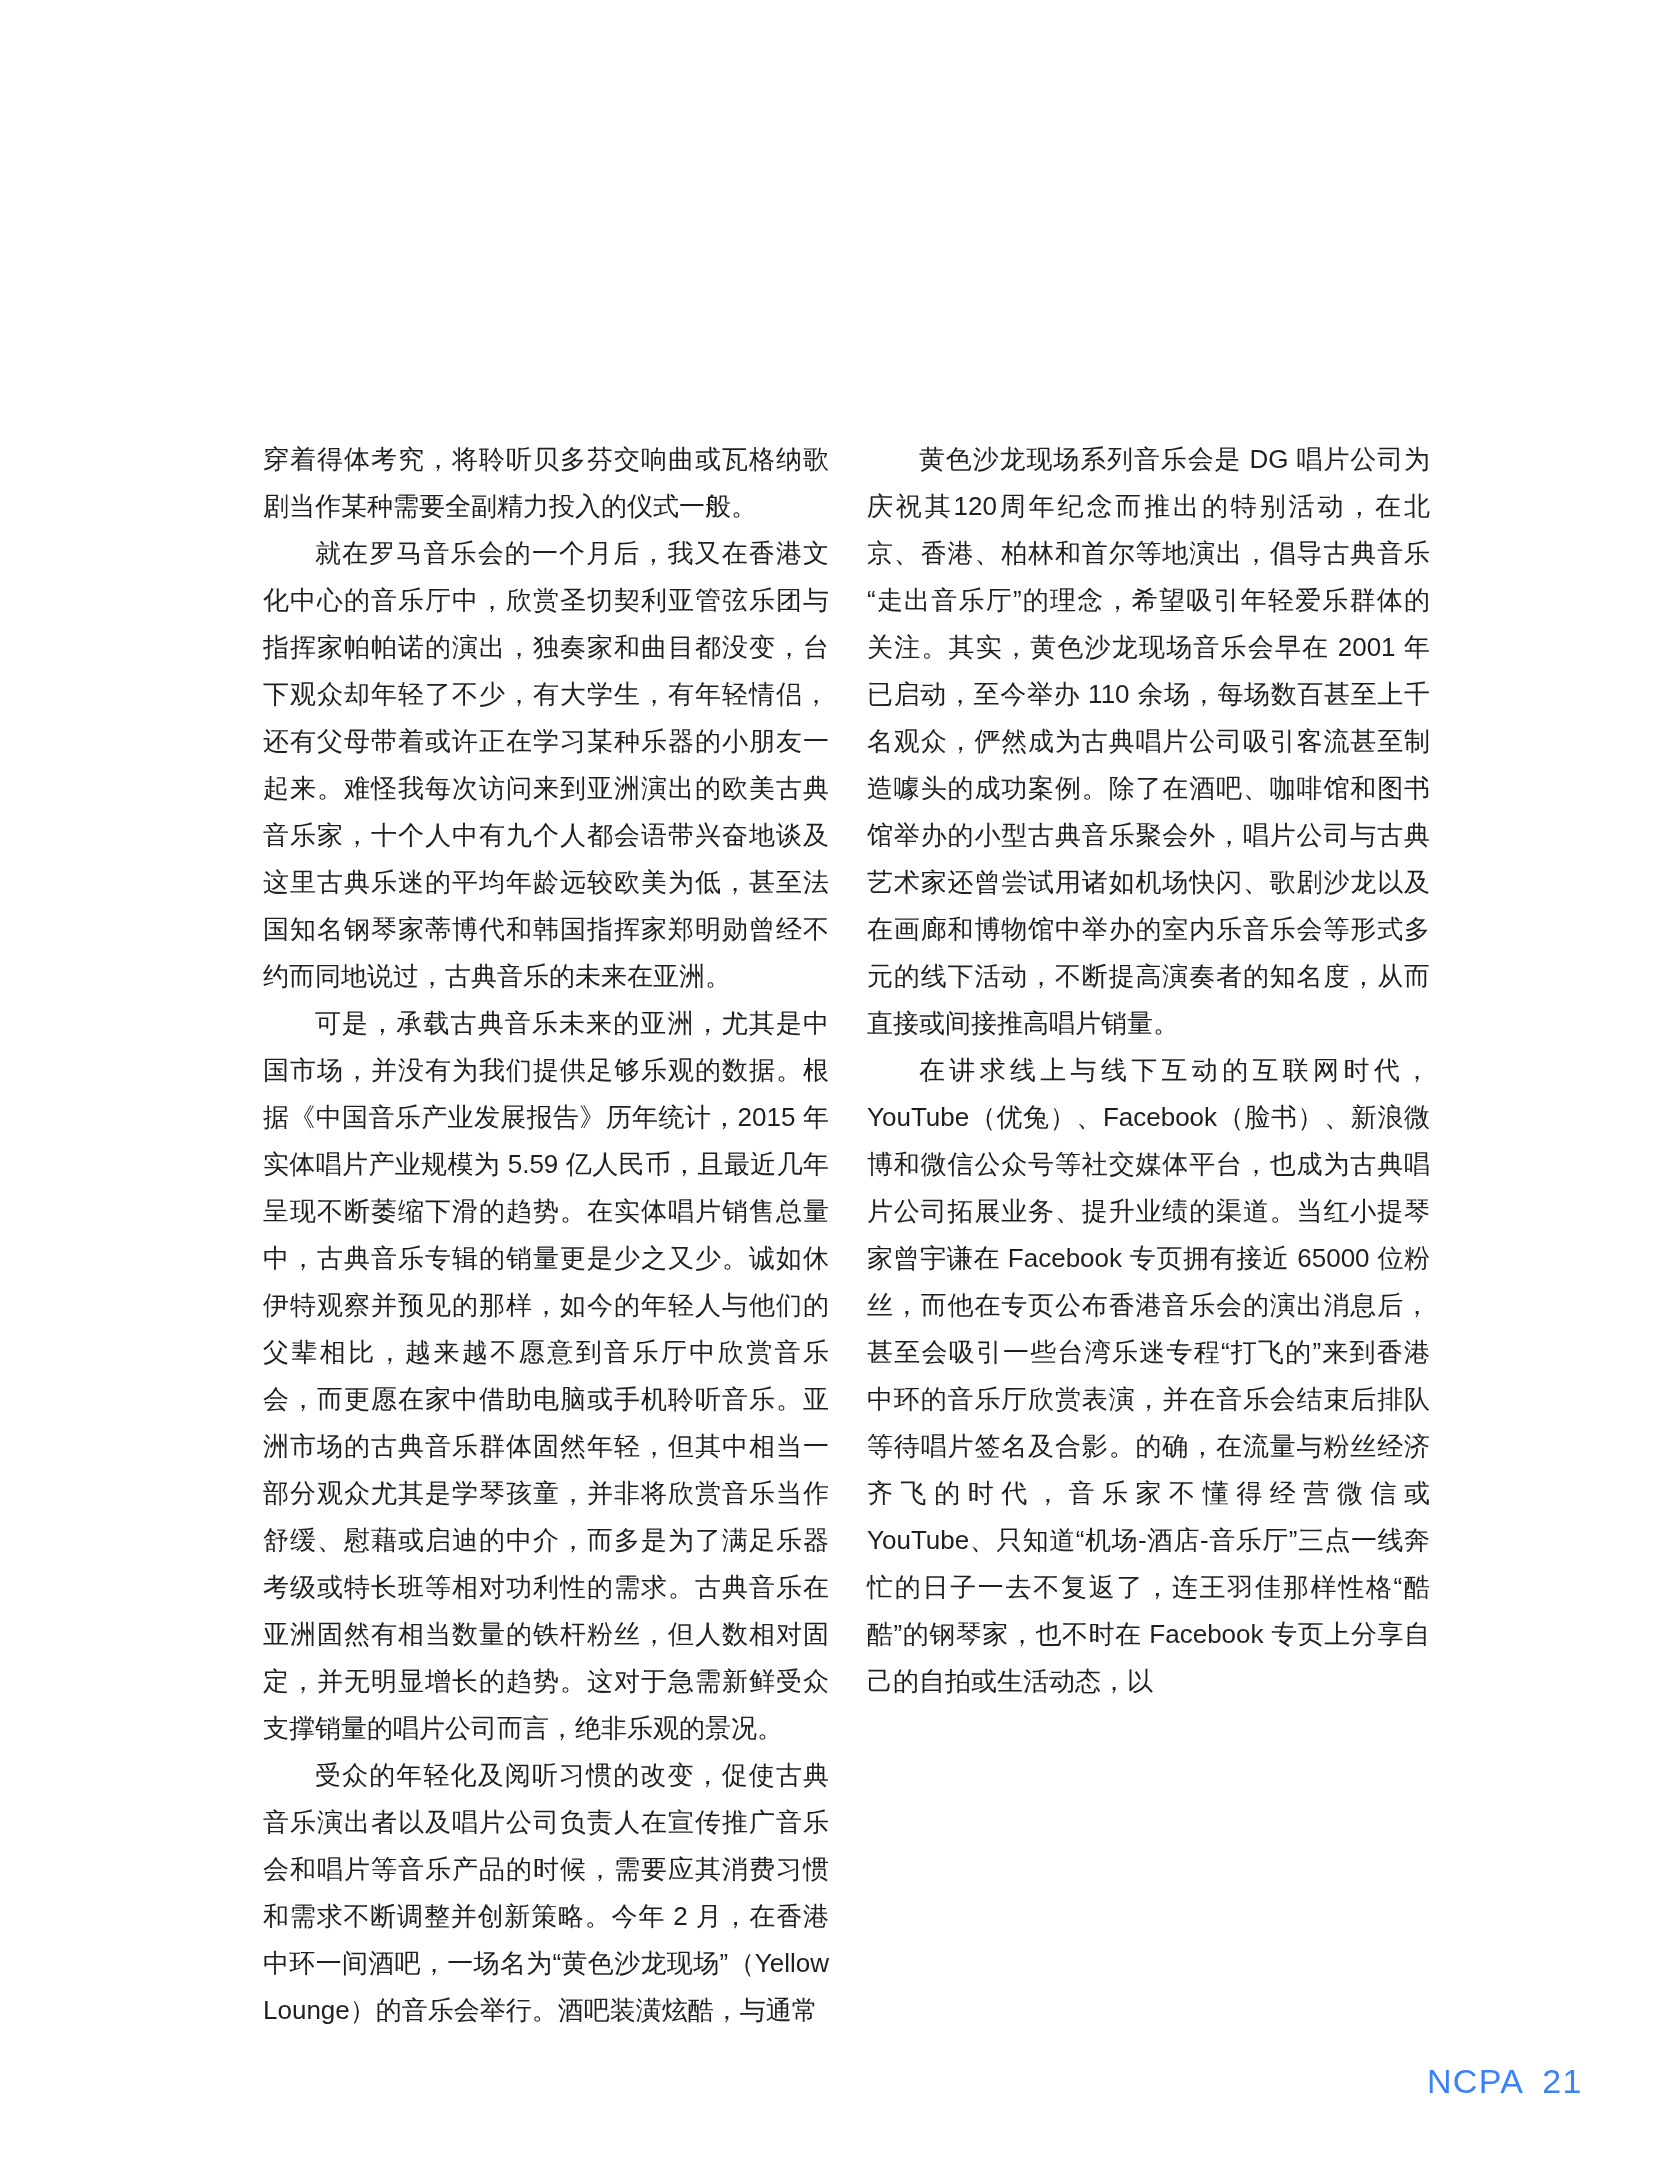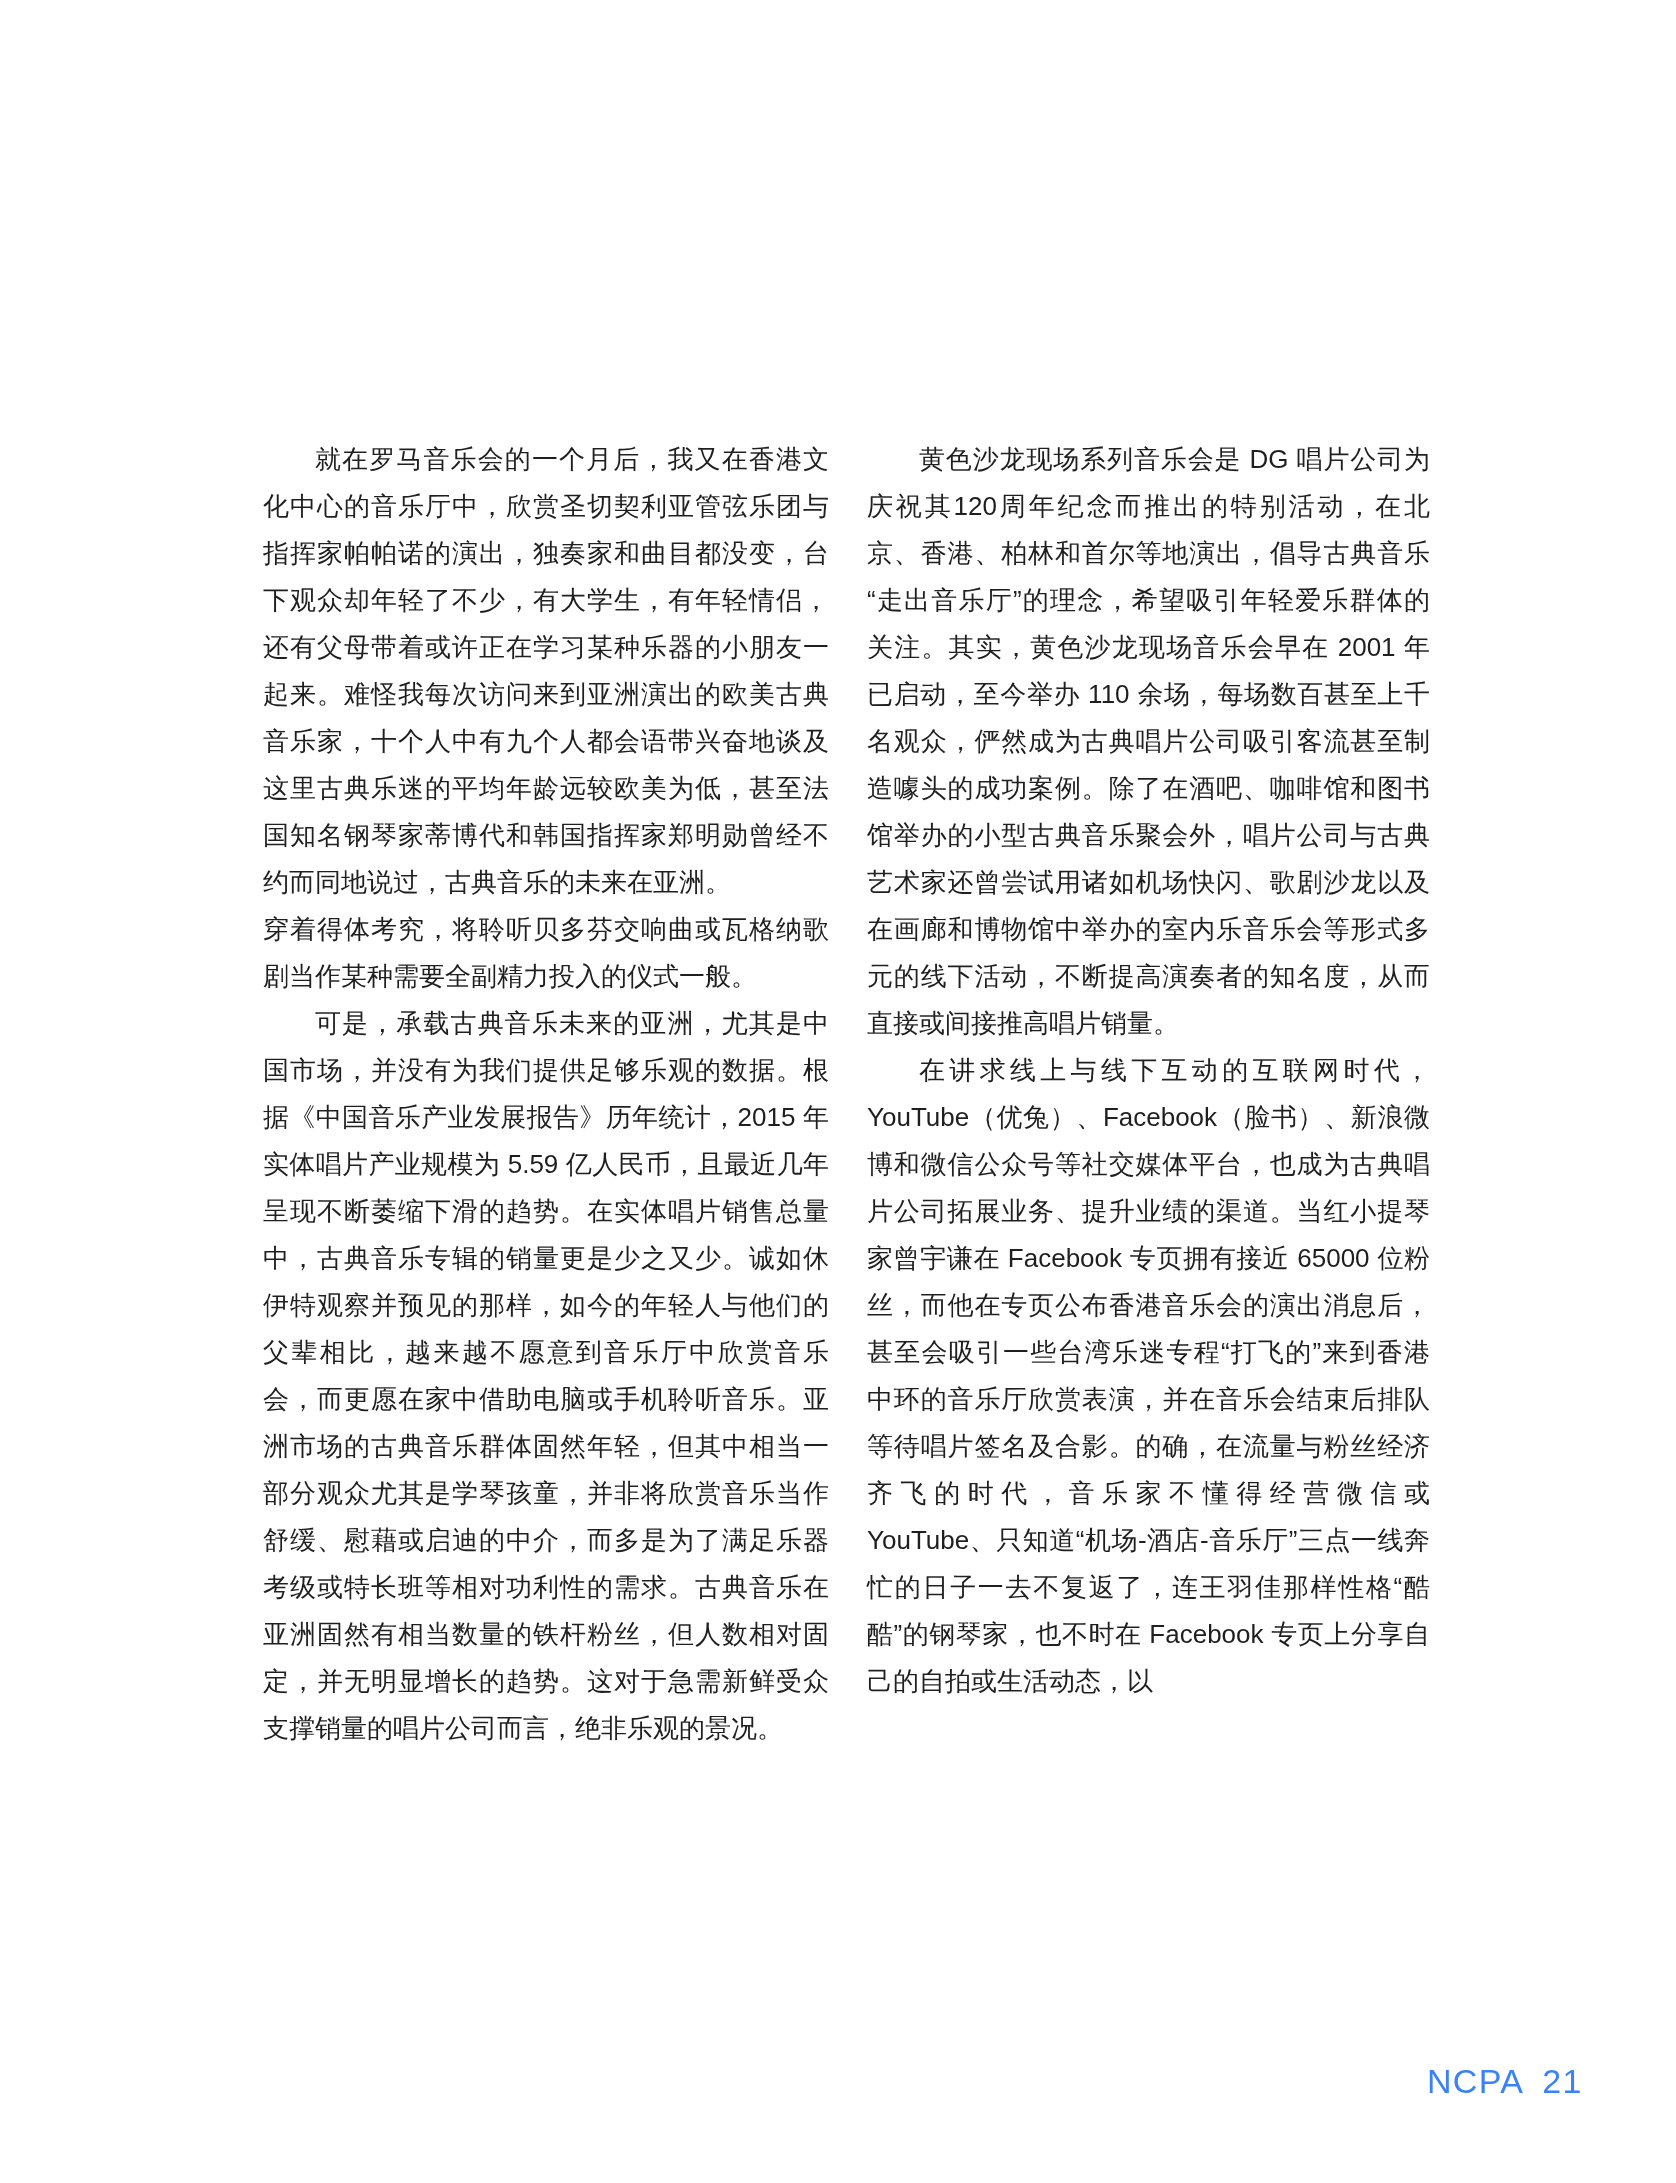--- a/index.html
+++ b/index.html
@@ -41,23 +41,24 @@
     letter-spacing: 1.3px;
     word-spacing: 9.2px;
     white-space: nowrap;
   }
 </style>
 </head>
 <body>
 
 <div class="page">
   <div class="column column-left">
+      <p class="para">穿着得体考究，将聆听贝多芬交响曲或瓦格纳歌剧当作某种需要全副精力投入的仪式一般。</p>
       <p class="para indent">就在罗马音乐会的一个月后，我又在香港文化中心的音乐厅中，欣赏圣切契利亚管弦乐团与指挥家帕帕诺的演出，独奏家和曲目都没变，台下观众却年轻了不少，有大学生，有年轻情侣，还有父母带着或许正在学习某种乐器的小朋友一起来。难怪我每次访问来到亚洲演出的欧美古典音乐家，十个人中有九个人都会语带兴奋地谈及这里古典乐迷的平均年龄远较欧美为低，甚至法国知名钢琴家蒂博代和韩国指挥家郑明勋曾经不约而同地说过，古典音乐的未来在亚洲。</p>
-      <p class="para">穿着得体考究，将聆听贝多芬交响曲或瓦格纳歌剧当作某种需要全副精力投入的仪式一般。</p>
       <p class="para indent">可是，承载古典音乐未来的亚洲，尤其是中国市场，并没有为我们提供足够乐观的数据。根据《中国音乐产业发展报告》历年统计，2015 年实体唱片产业规模为 5.59 亿人民币，且最近几年呈现不断萎缩下滑的趋势。在实体唱片销售总量中，古典音乐专辑的销量更是少之又少。诚如休伊特观察并预见的那样，如今的年轻人与他们的父辈相比，越来越不愿意到音乐厅中欣赏音乐会，而更愿在家中借助电脑或手机聆听音乐。亚洲市场的古典音乐群体固然年轻，但其中相当一部分观众尤其是学琴孩童，并非将欣赏音乐当作舒缓、慰藉或启迪的中介，而多是为了满足乐器考级或特长班等相对功利性的需求。古典音乐在亚洲固然有相当数量的铁杆粉丝，但人数相对固定，并无明显增长的趋势。这对于急需新鲜受众支撑销量的唱片公司而言，绝非乐观的景况。</p>
+      <p class="para indent">受众的年轻化及阅听习惯的改变，促使古典音乐演出者以及唱片公司负责人在宣传推广音乐会和唱片等音乐产品的时候，需要应其消费习惯和需求不断调整并创新策略。今年 2 月，在香港中环一间酒吧，一场名为“黄色沙龙现场”（Yellow Lounge）的音乐会举行。酒吧装潢炫酷，与通常</p>
     </div>
   <div class="column column-right">
       <p class="para indent">黄色沙龙现场系列音乐会是 DG 唱片公司为庆祝其120周年纪念而推出的特别活动，在北京、香港、柏林和首尔等地演出，倡导古典音乐“走出音乐厅”的理念，希望吸引年轻爱乐群体的关注。其实，黄色沙龙现场音乐会早在 2001 年已启动，至今举办 110 余场，每场数百甚至上千名观众，俨然成为古典唱片公司吸引客流甚至制造噱头的成功案例。除了在酒吧、咖啡馆和图书馆举办的小型古典音乐聚会外，唱片公司与古典艺术家还曾尝试用诸如机场快闪、歌剧沙龙以及在画廊和博物馆中举办的室内乐音乐会等形式多元的线下活动，不断提高演奏者的知名度，从而直接或间接推高唱片销量。</p>
       <p class="para indent">在讲求线上与线下互动的互联网时代，YouTube（优兔）、Facebook（脸书）、新浪微博和微信公众号等社交媒体平台，也成为古典唱片公司拓展业务、提升业绩的渠道。当红小提琴家曾宇谦在 Facebook 专页拥有接近 65000 位粉丝，而他在专页公布香港音乐会的演出消息后，甚至会吸引一些台湾乐迷专程“打飞的”来到香港中环的音乐厅欣赏表演，并在音乐会结束后排队等待唱片签名及合影。的确，在流量与粉丝经济齐飞的时代，音乐家不懂得经营微信或 YouTube、只知道“机场-酒店-音乐厅”三点一线奔忙的日子一去不复返了，连王羽佳那样性格“酷酷”的钢琴家，也不时在 Facebook 专页上分享自己的自拍或生活动态，以</p>
     </div>
   <div class="footer">
     <span>NCPA 21</span>
   </div>
 </div>
 

